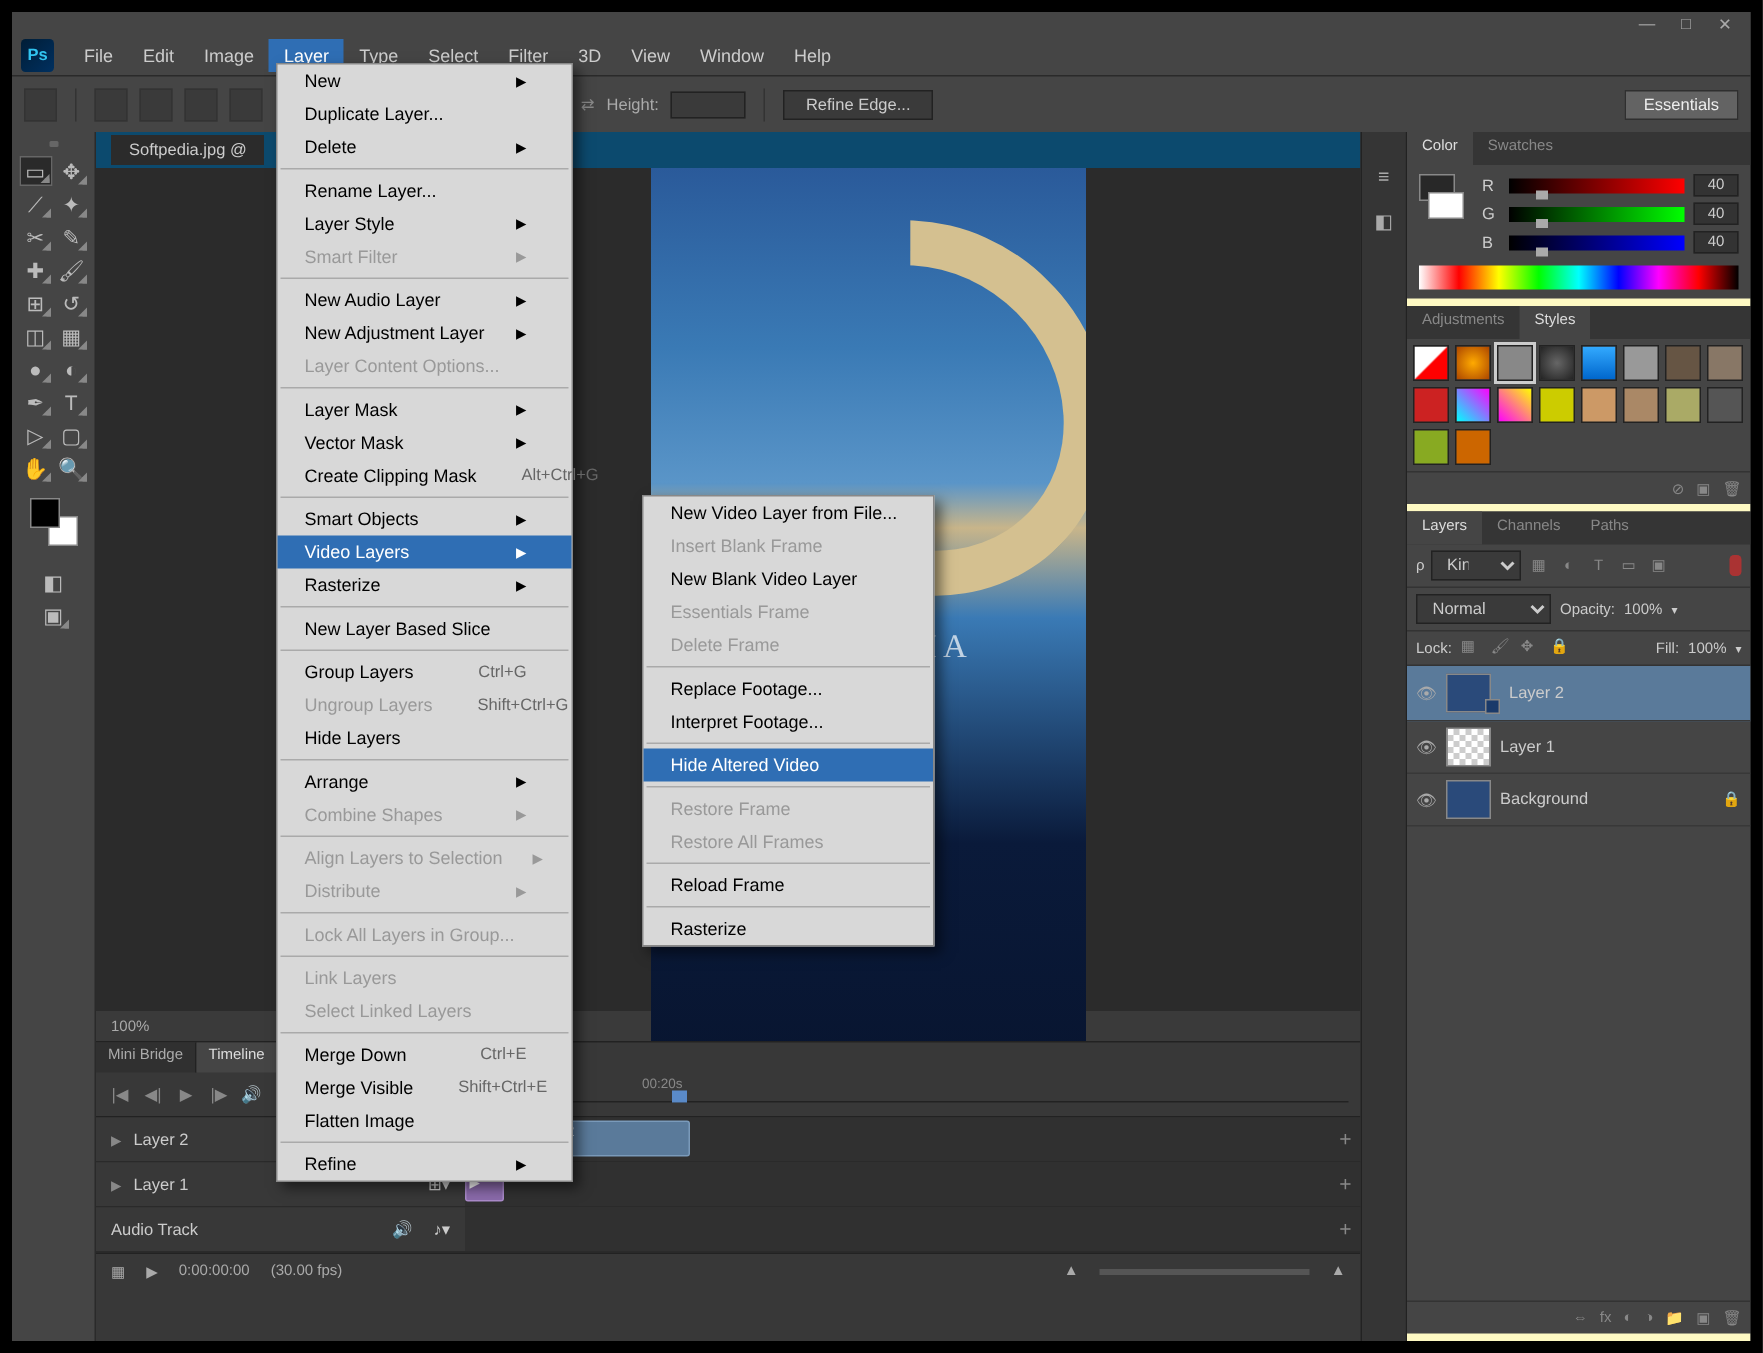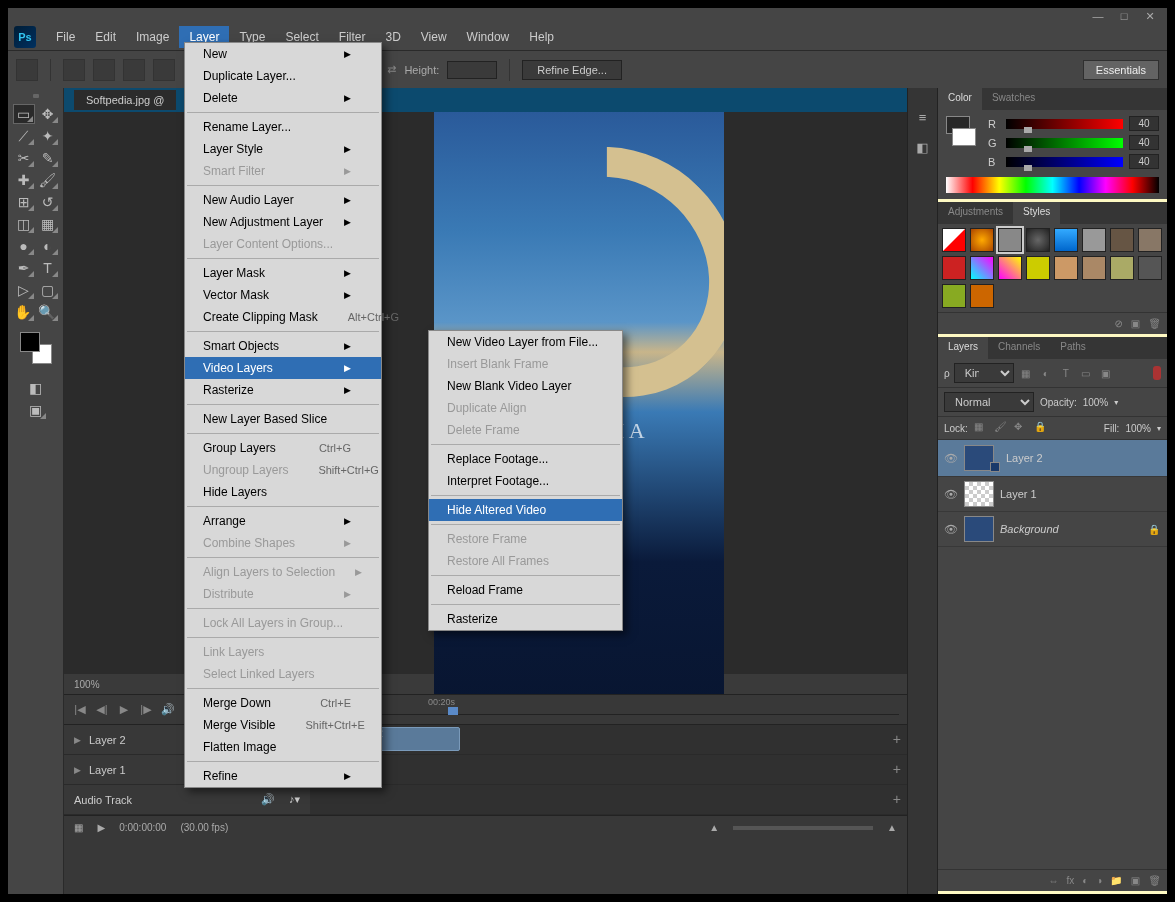--- a/index.html
+++ b/index.html
@@ -70,21 +70,21 @@
 .tl-clip-thumb { width: 22px; height: 22px; background: #b8b8b8; margin: 1px; display: inline-block; }
 .tl-add { position: absolute; right: 6px; color: #888; font-size: 14px; }
 .tl-bottom { height: 24px; display: flex; align-items: center; padding: 0 10px; gap: 14px; color: #aaa; font-size: 10px; border-top: 1px solid #222; }
 
 
 .right-dock { width: 30px; background: #353535; border-left: 1px solid #222; display: flex; flex-direction: column; align-items: center; padding-top: 20px; gap: 12px; }
 .dock-icon { width: 18px; height: 18px; color: #aaa; font-size: 13px; display: flex; align-items: center; justify-content: center; }
 
 
 .right-panels { width: 230px; background: #454545; border-left: 1px solid #222; display: flex; flex-direction: column; font-size: 11px; color: #ccc; }
-.panel { border-bottom: 3px solid #fef9c3; }
+.panel { border-bottom: 5px solid #fef9c3; }
 .panel-tabs { height: 22px; display: flex; background: #353535; }
 .panel-tab { padding: 4px 10px; font-size: 10px; color: #888; cursor: pointer; }
 .panel-tab.active { background: #454545; color: #ddd; }
 .panel-body { padding: 6px 8px; }
 .color-row { display: flex; align-items: center; gap: 6px; margin-bottom: 4px; }
 .color-label { width: 12px; color: #ccc; font-size: 11px; }
 .color-slider { flex: 1; height: 10px; position: relative; }
 .slider-r { background: linear-gradient(90deg, #000, #f00); }
 .slider-g { background: linear-gradient(90deg, #000, #0f0); }
 .slider-b { background: linear-gradient(90deg, #000, #00f); }
@@ -105,21 +105,21 @@
 .filter-icon { width: 16px; height: 14px; color: #888; font-size: 10px; display: flex; align-items: center; justify-content: center; }
 .layers-panel .blend-row { display: flex; align-items: center; gap: 6px; padding: 4px 6px; border-bottom: 1px solid #333; }
 .layers-panel .lock-row { display: flex; align-items: center; gap: 6px; padding: 4px 6px; border-bottom: 1px solid #333; font-size: 10px; }
 .lock-icon { width: 14px; height: 14px; color: #888; font-size: 10px; }
 .layer-item { display: flex; align-items: center; padding: 4px 6px; gap: 6px; border-bottom: 1px solid #383838; }
 .layer-item.active { background: #5a7a9a; }
 .layer-eye { width: 14px; color: #aaa; font-size: 11px; }
 .layer-thumb { width: 30px; height: 26px; background: #2a4a7a; border: 1px solid #888; }
 .layer-thumb.chk { background: repeating-conic-gradient(#ccc 0 25%, #fff 0 50%) 0/8px 8px; }
 .layer-name { font-size: 11px; }
-.layer-name.italic { font-style: italic; }
+.layer-name.italic { }
 .layer-lock-ind { margin-left: auto; color: #aaa; font-size: 10px; }
 .layer-corner { width: 10px; height: 10px; background: #1a3a6a; border: 1px solid #888; position: relative; margin-left: -10px; margin-top: 18px; }
 .layers-bottom { height: 22px; display: flex; align-items: center; justify-content: flex-end; gap: 8px; padding: 0 6px; color: #888; font-size: 10px; border-top: 1px solid #333; }
 
 
 .dropdown { position: absolute; background: #d8d8d8; border: 1px solid #888; box-shadow: 4px 4px 8px rgba(0,0,0,0.5); font-size: 12px; z-index: 1000; }
 .dd-item { padding: 4px 30px 4px 18px; display: flex; justify-content: space-between; align-items: center; cursor: pointer; white-space: nowrap; }
 .dd-item.disabled { color: #999; }
 .dd-item.highlighted { background: #2f6eb4; color: #fff; }
 .dd-item .arrow { font-size: 9px; margin-left: 20px; }
@@ -239,20 +239,24 @@
         </div>
         <div class="canvas-workspace">
           <div class="canvas-img">
             <div class="watermark">SOFTPEDIA</div>
           </div>
         </div>
         <div class="canvas-status">100%</div>
       </div>
 
       <div class="timeline-wrap">
+        <div class="tl-tabs">
+          <div class="tl-tab">Mini Bridge</div>
+          <div class="tl-tab active">Timeline</div>
+        </div>
         <div class="tl-controls">
           <div class="tl-ctrl">|◀</div>
           <div class="tl-ctrl">◀|</div>
           <div class="tl-ctrl">▶</div>
           <div class="tl-ctrl">|▶</div>
           <div class="tl-ctrl">🔊</div>
           <div class="tl-ctrl">↻</div>
           <div class="tl-ctrl">✄</div>
           <div class="tl-ctrl">▤</div>
           <div style="flex:1; position:relative; height:100%">
@@ -590,21 +594,21 @@
     <div class="dd-item">
       <span>New Video Layer from File...</span>
     </div>
     <div class="dd-item disabled">
       <span>Insert Blank Frame</span>
     </div>
     <div class="dd-item">
       <span>New Blank Video Layer</span>
     </div>
     <div class="dd-item disabled">
-      <span>Duplicate Align</span>
+      <span>Essentials Frame</span>
     </div>
     <div class="dd-item disabled">
       <span>Delete Frame</span>
     </div>
     <div class="dd-sep"></div>
     <div class="dd-item">
       <span>Replace Footage...</span>
     </div>
     <div class="dd-item">
       <span>Interpret Footage...</span>

